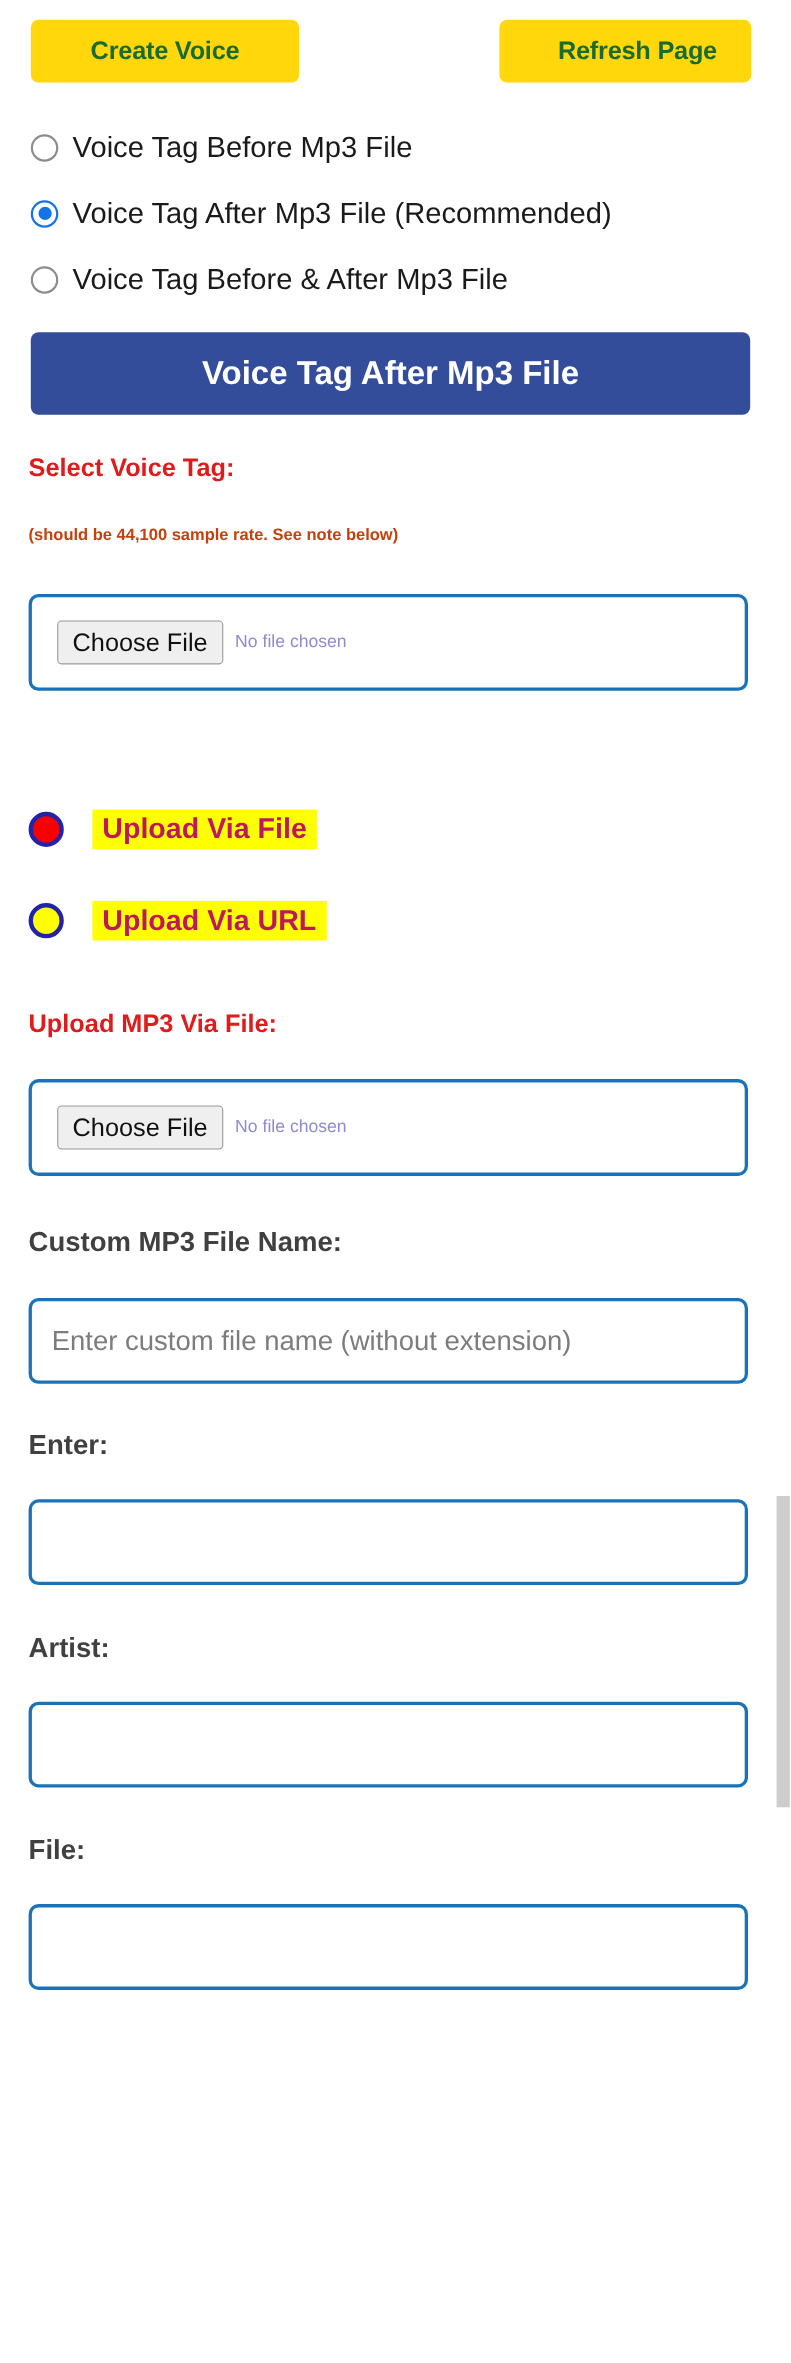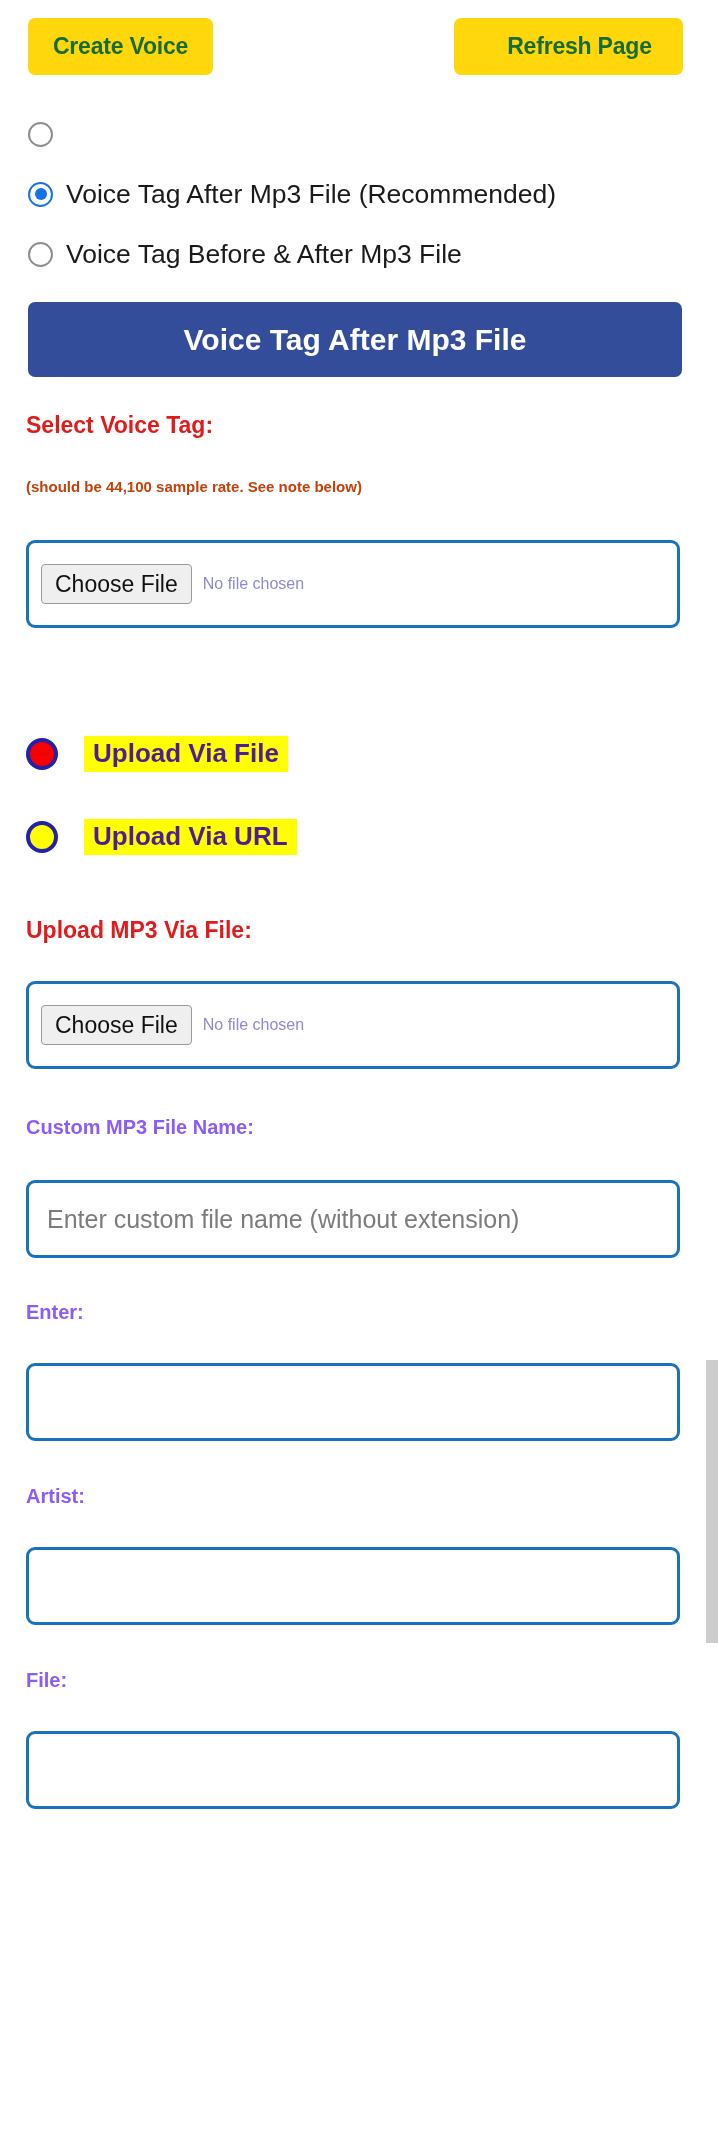--- a/index.html
+++ b/index.html
@@ -41,21 +41,21 @@
     font-size: 23px;
     letter-spacing: -0.2px;
     padding: 0;
     cursor: pointer;
     text-align: center;
     line-height: 1;
     white-space: nowrap;
   }
   #create-voice-btn {
     left: 28px; top: 18px;
-    width: 185px; height: 57px;
+    width: 244px; height: 57px;
   }
   #refresh-page-btn {
     left: 454px; top: 18px;
     width: 229px; height: 57px; padding-left: 22px;
   }
 
   
   .radio-list {
     position: absolute;
     left: 0; top: 104px;
@@ -131,41 +131,41 @@
     left: 26px;
     color: #c2410c;
     font-size: 15px;
     font-weight: bold;
     white-space: nowrap;
     line-height: 1;
   }
   .black-label {
     position: absolute;
     left: 26px;
-    color: #8b5cf6;
-    font-size: 20px;
+    color: #404040;
+    font-size: 25px;
     font-weight: bold;
     white-space: nowrap;
     line-height: 1;
     text-align: right;
   }
 
   
   .file-box {
     position: absolute;
     left: 26px;
     width: 654px;
     height: 88px;
     border: 3px solid #1a73b8;
     border-radius: 9px;
     box-sizing: border-box;
     background: #ffffff;
     display: flex;
     align-items: center;
-    padding-left: 12px;
+    padding-left: 23px;
   }
   .choose-file-btn {
     background: #efefef;
     border: 1px solid #9a9a9a;
     border-radius: 4px;
     color: #101010;
     font-family: "Liberation Sans", sans-serif;
     font-size: 23px;
     padding: 7px 13px;
     line-height: 1.05;
@@ -194,21 +194,21 @@
     border-radius: 50%;
     border: 4px solid #2222aa;
     box-sizing: border-box;
     flex: 0 0 auto;
   }
   .color-radio.sel { background: #f80000; }
   .color-radio.unsel { background: #ffff00; }
   .hl-label {
     margin-left: 26px;
     background: #ffff00;
-    color: #4c1d95;
+    color: #be185d;
     font-size: 26px;
     font-weight: bold;
     padding: 4px 9px 5px 9px;
     line-height: 1.05;
     white-space: nowrap;
   }
 
   
   .text-input {
     position: absolute;
@@ -257,20 +257,21 @@
 
   <div class="btn-row">
     <button class="yellow-btn" id="create-voice-btn">Create Voice</button>
     <button class="yellow-btn" id="refresh-page-btn">Refresh Page</button>
   </div>
 
   <div class="radio-list">
 
     <div class="radio-row">
       <span class="std-radio"></span>
+      <span class="radio-label">Voice Tag Before Mp3 File</span>
     </div>
 
     <div class="radio-row">
       <span class="std-radio checked"></span>
       <span class="radio-label">Voice Tag After Mp3 File (Recommended)</span>
     </div>
 
     <div class="radio-row">
       <span class="std-radio"></span>
       <span class="radio-label">Voice Tag Before &amp; After Mp3 File</span>

